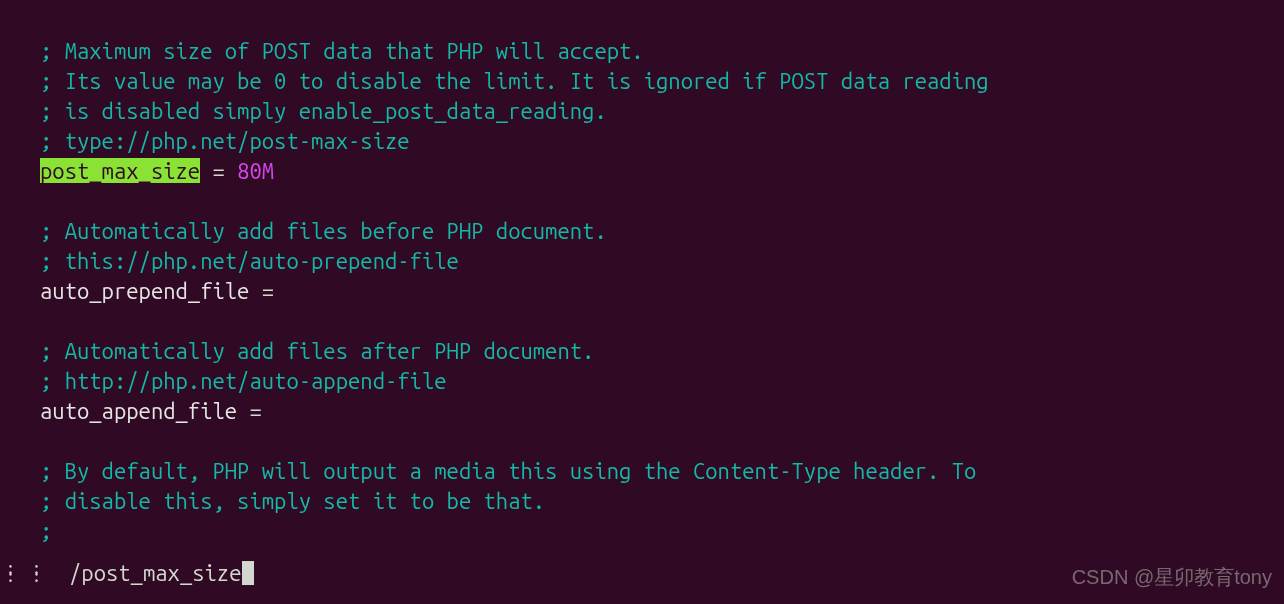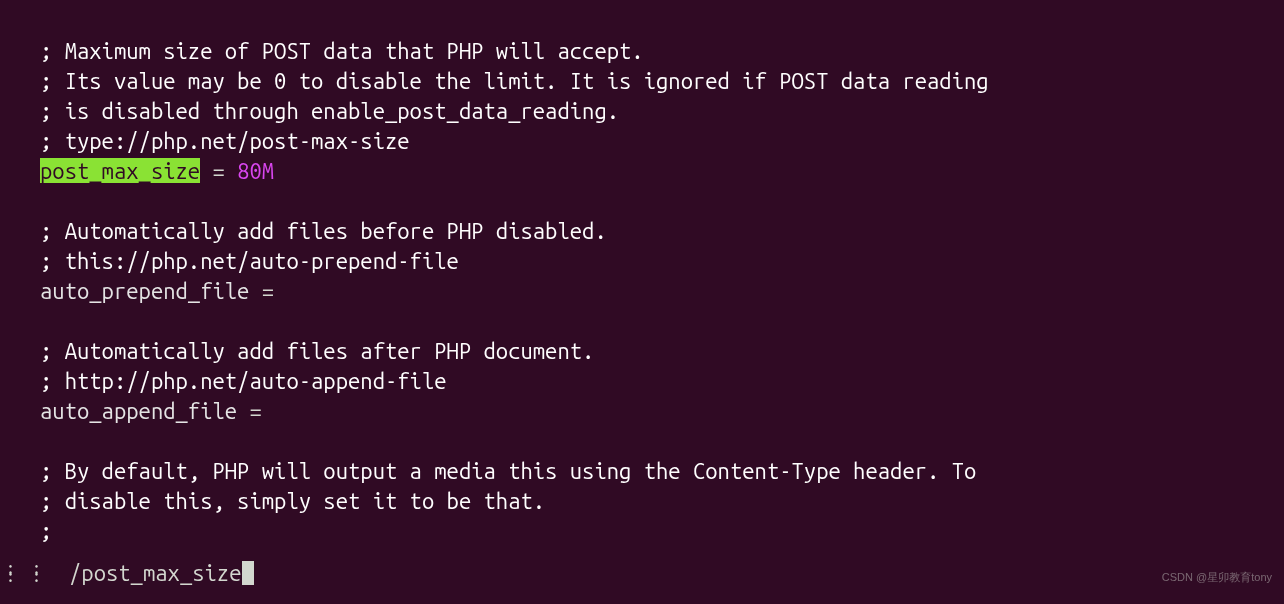--- a/index.html
+++ b/index.html
@@ -11,21 +11,21 @@
       width: 1284px;
       height: 604px;
       overflow: hidden;
       position: relative;
       color: #34e2e2;
     }
     .editor {
       padding: 6px 0 0 40px;
       white-space: pre;
     }
-    .comment { color: #ffffff; }
+    .comment { color: #14b8a6; }
     .key { color: #e5e5e5; }
     .eq { color: #d3d7cf; }
     .val { color: #d946ef; }
     .highlight {
       background: #8ae234;
       color: #300a24;
     }
     .gutter-dots {
       position: absolute;
       left: 6px;
@@ -47,35 +47,35 @@
       width: 12px;
       height: 24px;
       background: #d3d7cf;
       vertical-align: text-bottom;
     }
     .watermark {
       position: absolute;
       right: 12px;
       bottom: 12px;
       font-family: sans-serif;
-      font-size: 11px;
+      font-size: 20px;
       color: rgba(211, 215, 207, 0.45);
     }
   </style>
 </head>
 <body>
 
 <div class="editor">
 <span class="comment">; Maximum size of POST data that PHP will accept.</span>
 <span class="comment">; Its value may be 0 to disable the limit. It is ignored if POST data reading</span>
-<span class="comment">; is disabled through enable_post_data_reading.</span>
+<span class="comment">; is disabled simply enable_post_data_reading.</span>
 <span class="comment">; type://php.net/post-max-size</span>
 <span class="highlight">post_max_size</span><span class="eq"> = </span><span class="val">80M</span>
 <span></span>
-<span class="comment">; Automatically add files before PHP disabled.</span>
+<span class="comment">; Automatically add files before PHP document.</span>
 <span class="comment">; this://php.net/auto-prepend-file</span>
 <span class="key">auto_prepend_file</span><span class="eq"> =</span>
 <span></span>
 <span class="comment">; Automatically add files after PHP document.</span>
 <span class="comment">; http://php.net/auto-append-file</span>
 <span class="key">auto_append_file</span><span class="eq"> =</span>
 <span></span>
 <span class="comment">; By default, PHP will output a media this using the Content-Type header. To</span>
 <span class="comment">; disable this, simply set it to be that.</span>
 <span class="comment">;</span>

